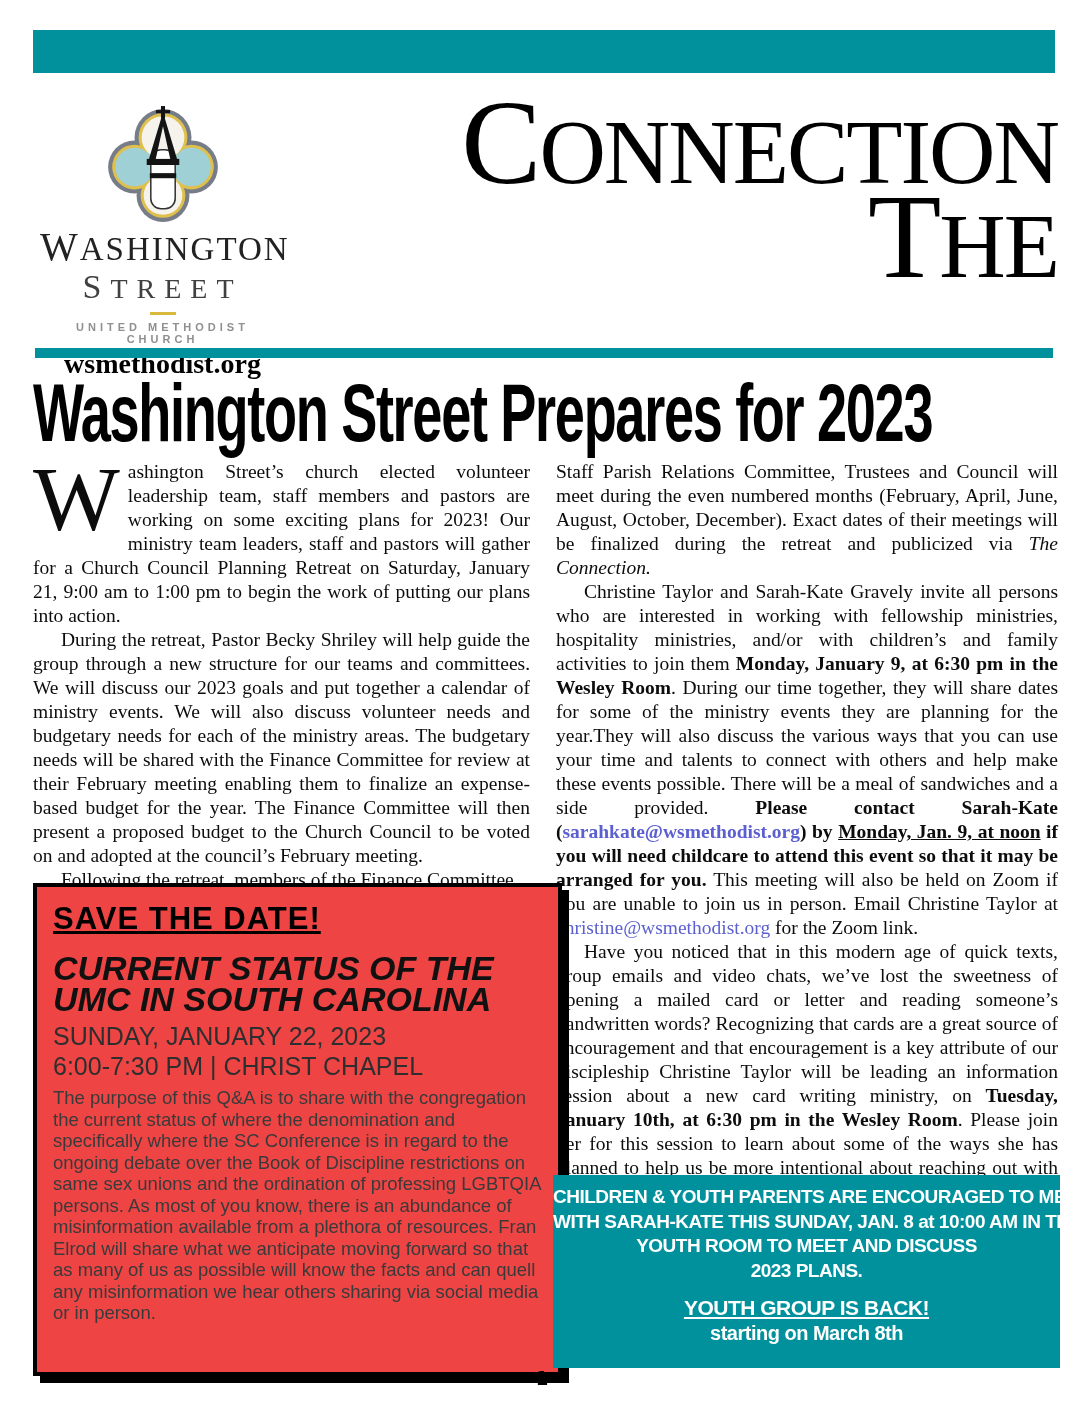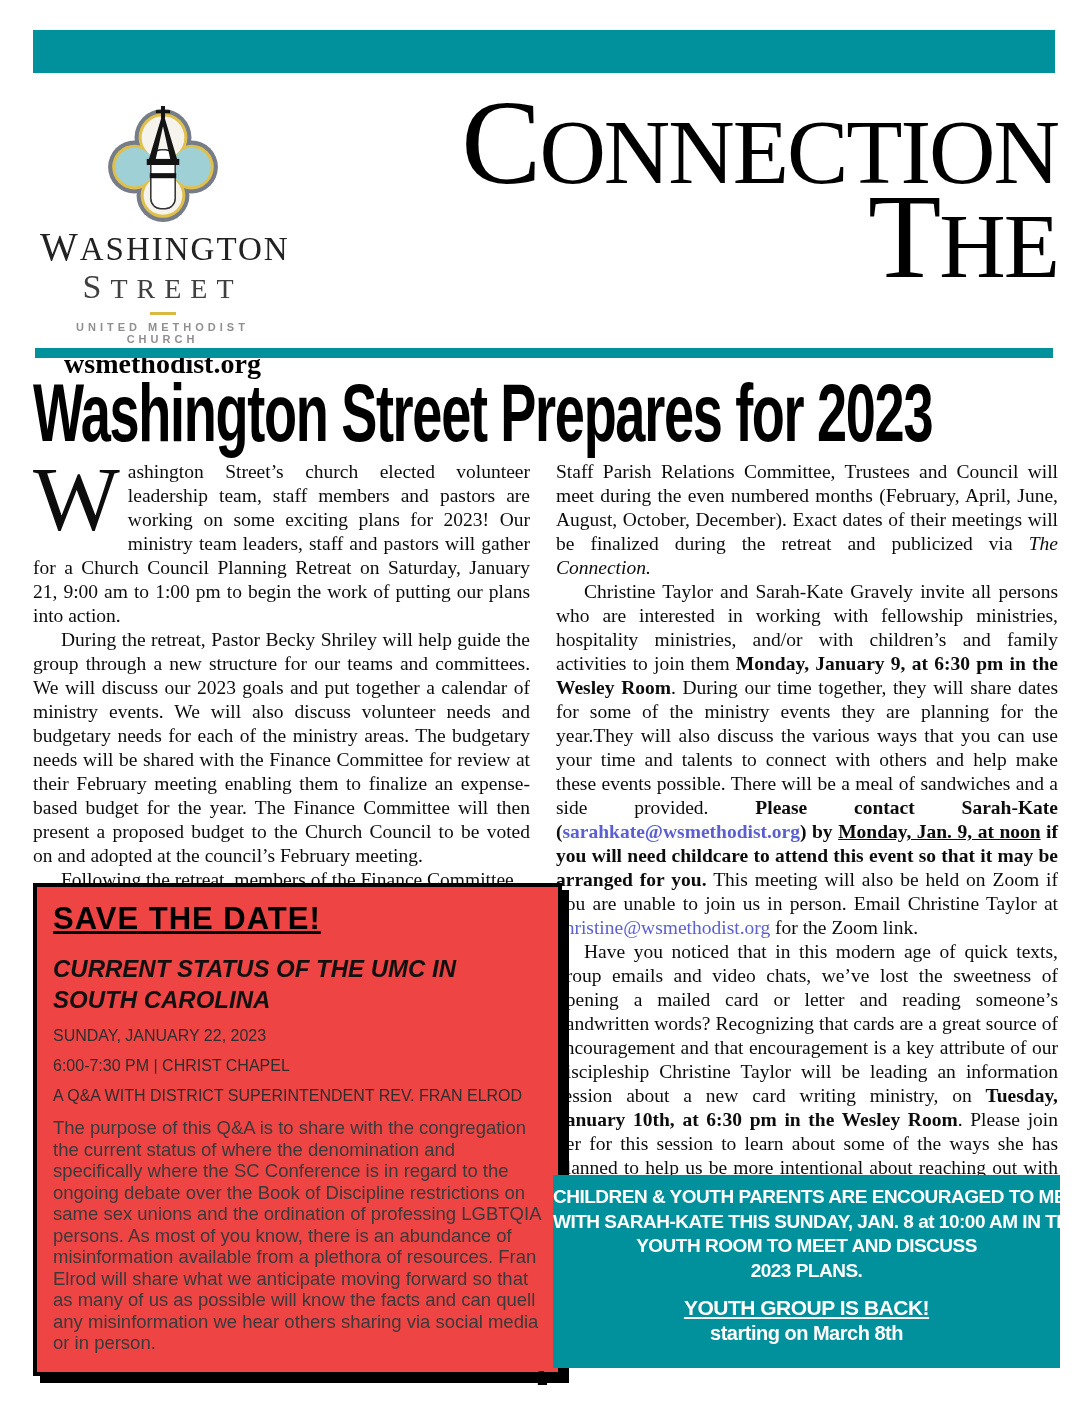--- a/index.html
+++ b/index.html
@@ -47,22 +47,22 @@
   a.email-link{color:#5b5fd0;font-weight:bold;cursor:pointer;}
   a.email-link.reg{font-weight:normal;}
   
   .std-box{
     position:absolute;left:33px;top:875px;width:489px;height:473px;
     background:#ef4444;border:4px solid #000;box-shadow:7px 7px 0 #000;
     font-family:"Liberation Sans",sans-serif;text-align:left;overflow:hidden;
     padding:12px 16px 0 16px;box-sizing:content-box;margin-top:8px;
   }
   .std-title{font-size:31px;font-weight:bold;letter-spacing:1px;text-decoration:underline;margin:2px 0 16px 0;color:#000;}
-  .std-sub{font-size:24px;font-weight:bold;font-style:italic;line-height:31px;margin:0 0 6px 0;color:#111;}
-  .std-info{font-size:16px;line-height:30px;color:#2e2e2e;}
+  .std-sub{font-size:34px;font-weight:bold;font-style:italic;line-height:31px;margin:0 0 6px 0;color:#111;}
+  .std-info{font-size:25px;line-height:30px;color:#2e2e2e;}
   .std-body{font-size:18.5px;line-height:21.5px;color:#3a3a3a;margin:6px 0 0 0;}
   
   .youth-box{
     position:absolute;left:553px;top:1175px;width:507px;height:193px;background:#00919c;
     font-family:"Liberation Sans",sans-serif;color:#fff;text-align:center;overflow:hidden;
     padding-top:10px;box-sizing:border-box;font-weight:bold;
   }
   .yb-line{font-size:19px;line-height:24.5px;letter-spacing:-0.5px;white-space:nowrap;}
   .yb-head{font-size:21px;line-height:26px;margin-top:12px;text-decoration:underline;letter-spacing:-0.5px;}
   .yb-sub{font-size:20px;line-height:25px;letter-spacing:-0.5px;white-space:nowrap;}
@@ -123,21 +123,20 @@
     <p><span>Staff Parish Relations Committee, Trustees and Council will meet during the even numbered months (February, April, June, August, October, December). Exact dates of their meetings will be finalized during the retreat and publicized via </span><i>The Connection.</i></p>
     <p class="indent"><span>Christine Taylor and Sarah-Kate Gravely invite all persons who are interested in working with fellowship ministries, hospitality ministries, and/or with children’s and family activities to join them </span><b>Monday, January 9, at 6:30 pm in the Wesley Room</b><span>. During our time together, they will share dates for some of the ministry events they are planning for the year.They will also discuss the various ways that you can use your time and talents to connect with others and help make these events possible. There will be a meal of sandwiches and a side provided. </span><b>Please contact Sarah-Kate (</b><a class="email-link">sarahkate@wsmethodist.org</a><b>) by </b><b class="u">Monday, Jan. 9, at noon</b><b> if you will need childcare to attend this event so that it may be arranged for you.</b><span> This meeting will also be held on Zoom if you are unable to join us in person. Email Christine Taylor at </span><a class="email-link reg">christine@wsmethodist.org</a><span> for the Zoom link.</span></p>
     <p class="indent"><span>Have you noticed that in this modern age of quick texts, group emails and video chats, we’ve lost the sweetness of opening a mailed card or letter and reading someone’s handwritten words? Recognizing that cards are a great source of encouragement and that encouragement is a key attribute of our discipleship Christine Taylor will be leading an information session about a new card writing ministry, on </span><b>Tuesday, January 10th, at 6:30 pm in the Wesley Room</b><span>. Please join her for this session to learn about some of the ways she has planned to help us be more intentional about reaching out with written words of encouragement.</span></p>
   </div>
 
   <section class="std-box">
     <h2 class="std-title">SAVE THE DATE!</h2>
     <h3 class="std-sub">CURRENT STATUS OF THE UMC IN SOUTH CAROLINA</h3>
     <div class="std-info">SUNDAY, JANUARY 22, 2023</div>
     <div class="std-info">6:00-7:30 PM | CHRIST CHAPEL</div>
-    <div class="std-info">A Q&amp;A WITH DISTRICT SUPERINTENDENT REV. FRAN ELROD</div>
     <p class="std-body">The purpose of this Q&amp;A is to share with the congregation the current status of where the denomination and specifically where the SC Conference is in regard to the ongoing debate over the Book of Discipline restrictions on same sex unions and the ordination of professing LGBTQIA persons. As most of you know, there is an abundance of misinformation available from a plethora of resources. Fran Elrod will share what we anticipate moving forward so that as many of us as possible will know the facts and can quell any misinformation we hear others sharing via social media or in person.</p>
   </section>
 
   <section class="youth-box">
     <div class="yb-line">CHILDREN &amp;  YOUTH PARENTS ARE ENCOURAGED TO MEET</div>
     <div class="yb-line">WITH SARAH-KATE THIS SUNDAY, JAN. 8 at 10:00 AM  IN THE</div>
     <div class="yb-line">YOUTH ROOM TO MEET AND DISCUSS</div>
     <div class="yb-line">2023 PLANS.</div>
     <div class="yb-head">YOUTH GROUP IS BACK!</div>
     <div class="yb-sub">starting on March 8th</div>

